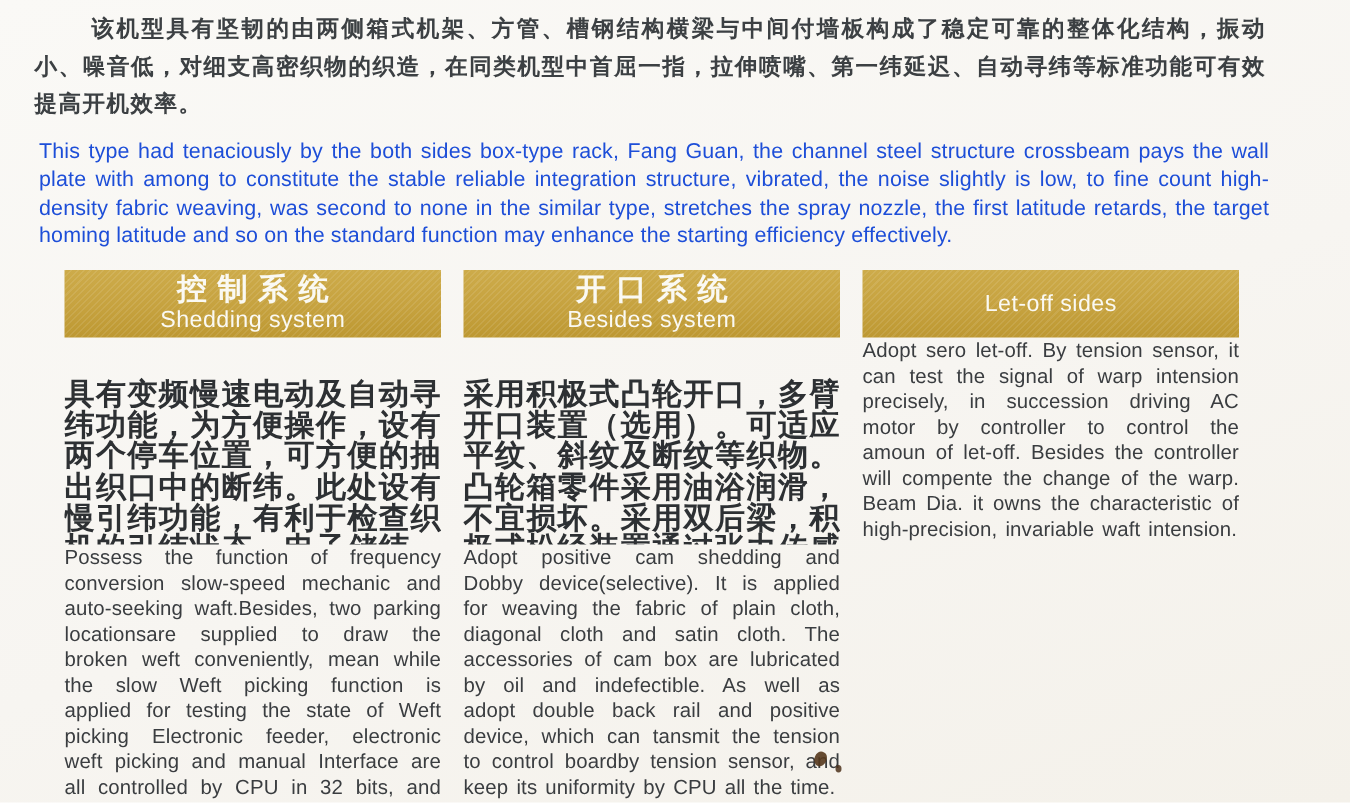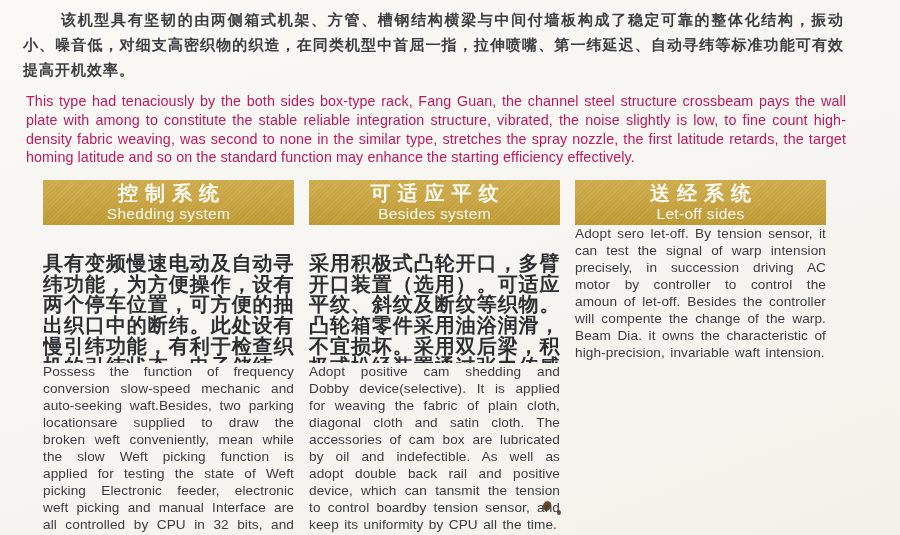--- a/index.html
+++ b/index.html
@@ -29,21 +29,21 @@
     line-height: 25px;
     letter-spacing: 1px;
     color: #3c4043;
     text-align: justify;
     font-weight: 600;
   }
   .intro-en {
     margin: 10px 28px 0 26px;
     font-size: 14.3px;
     line-height: 18.8px;
-    color: #be185d;
+    color: #1d4ed8;
     text-align: justify;
     letter-spacing: 0.1px;
   }
   
   .sections {
     margin: 13px 48px 0 43px;
     display: grid;
     grid-template-columns: 1fr 1fr 1fr;
     column-gap: 15px;
   }
@@ -134,30 +134,29 @@
       <div class="sec-header">
         <div class="sec-title-zh">控制系统</div>
         <div class="sec-title-en">Shedding system</div>
       </div>
       <div class="sec-body-zh">具有变频慢速电动及自动寻纬功能，为方便操作，设有两个停车位置，可方便的抽出织口中的断纬。此处设有慢引纬功能，有利于检查织机的引纬状态。电子储纬，人机界面均采用32位CPU控制，功能强大，运算速度快。</div>
       <div class="sec-body-en">Possess the function of frequency conversion slow-speed mechanic and auto-seeking waft.Besides, two parking locationsare supplied to draw the broken weft conveniently, mean while the slow Weft picking function is applied for testing the state of Weft picking Electronic feeder, electronic weft picking and manual Interface are all controlled by CPU in 32 bits, and with the features of powerful-function and high performance.</div>
     </div>
 
     <div class="section-col">
       <div class="sec-header">
-        <div class="sec-title-zh">可适应平纹</div>
+        <div class="sec-title-zh">开口系统</div>
         <div class="sec-title-en">Besides system</div>
       </div>
       <div class="sec-body-zh">采用积极式凸轮开口，多臂开口装置（选用）。可适应平纹、斜纹及断纹等织物。凸轮箱零件采用油浴润滑，不宜损坏。采用双后梁，积极式松经装置通过张力传感器将张力传递至控制面板，经CPU控制张力，始终保持均匀。</div>
       <div class="sec-body-en">Adopt positive cam shedding and Dobby device(selective). It is applied for weaving the fabric of plain cloth, diagonal cloth and satin cloth. The accessories of cam  box are lubricated by oil and indefectible. As well as adopt double back rail and positive device, which can tansmit the tension to control boardby tension sensor, and keep its uniformity by CPU all the time.</div>
     </div>
 
     <div class="section-col">
       <div class="sec-header">
-        <div class="sec-title-zh">送经系统</div>
         <div class="sec-title-en">Let-off sides</div>
       </div>
       <div class="sec-body-en">Adopt sero let-off. By tension sensor, it can test the signal of warp intension precisely, in succession driving  AC motor by controller to control the amoun of let-off. Besides the controller will compente the change of the warp. Beam Dia. it owns the characteristic of high-precision, invariable waft intension.</div>
     </div>
 
   </div>
 
   <div class="stain-a"></div>
   <div class="stain-b"></div>
 

